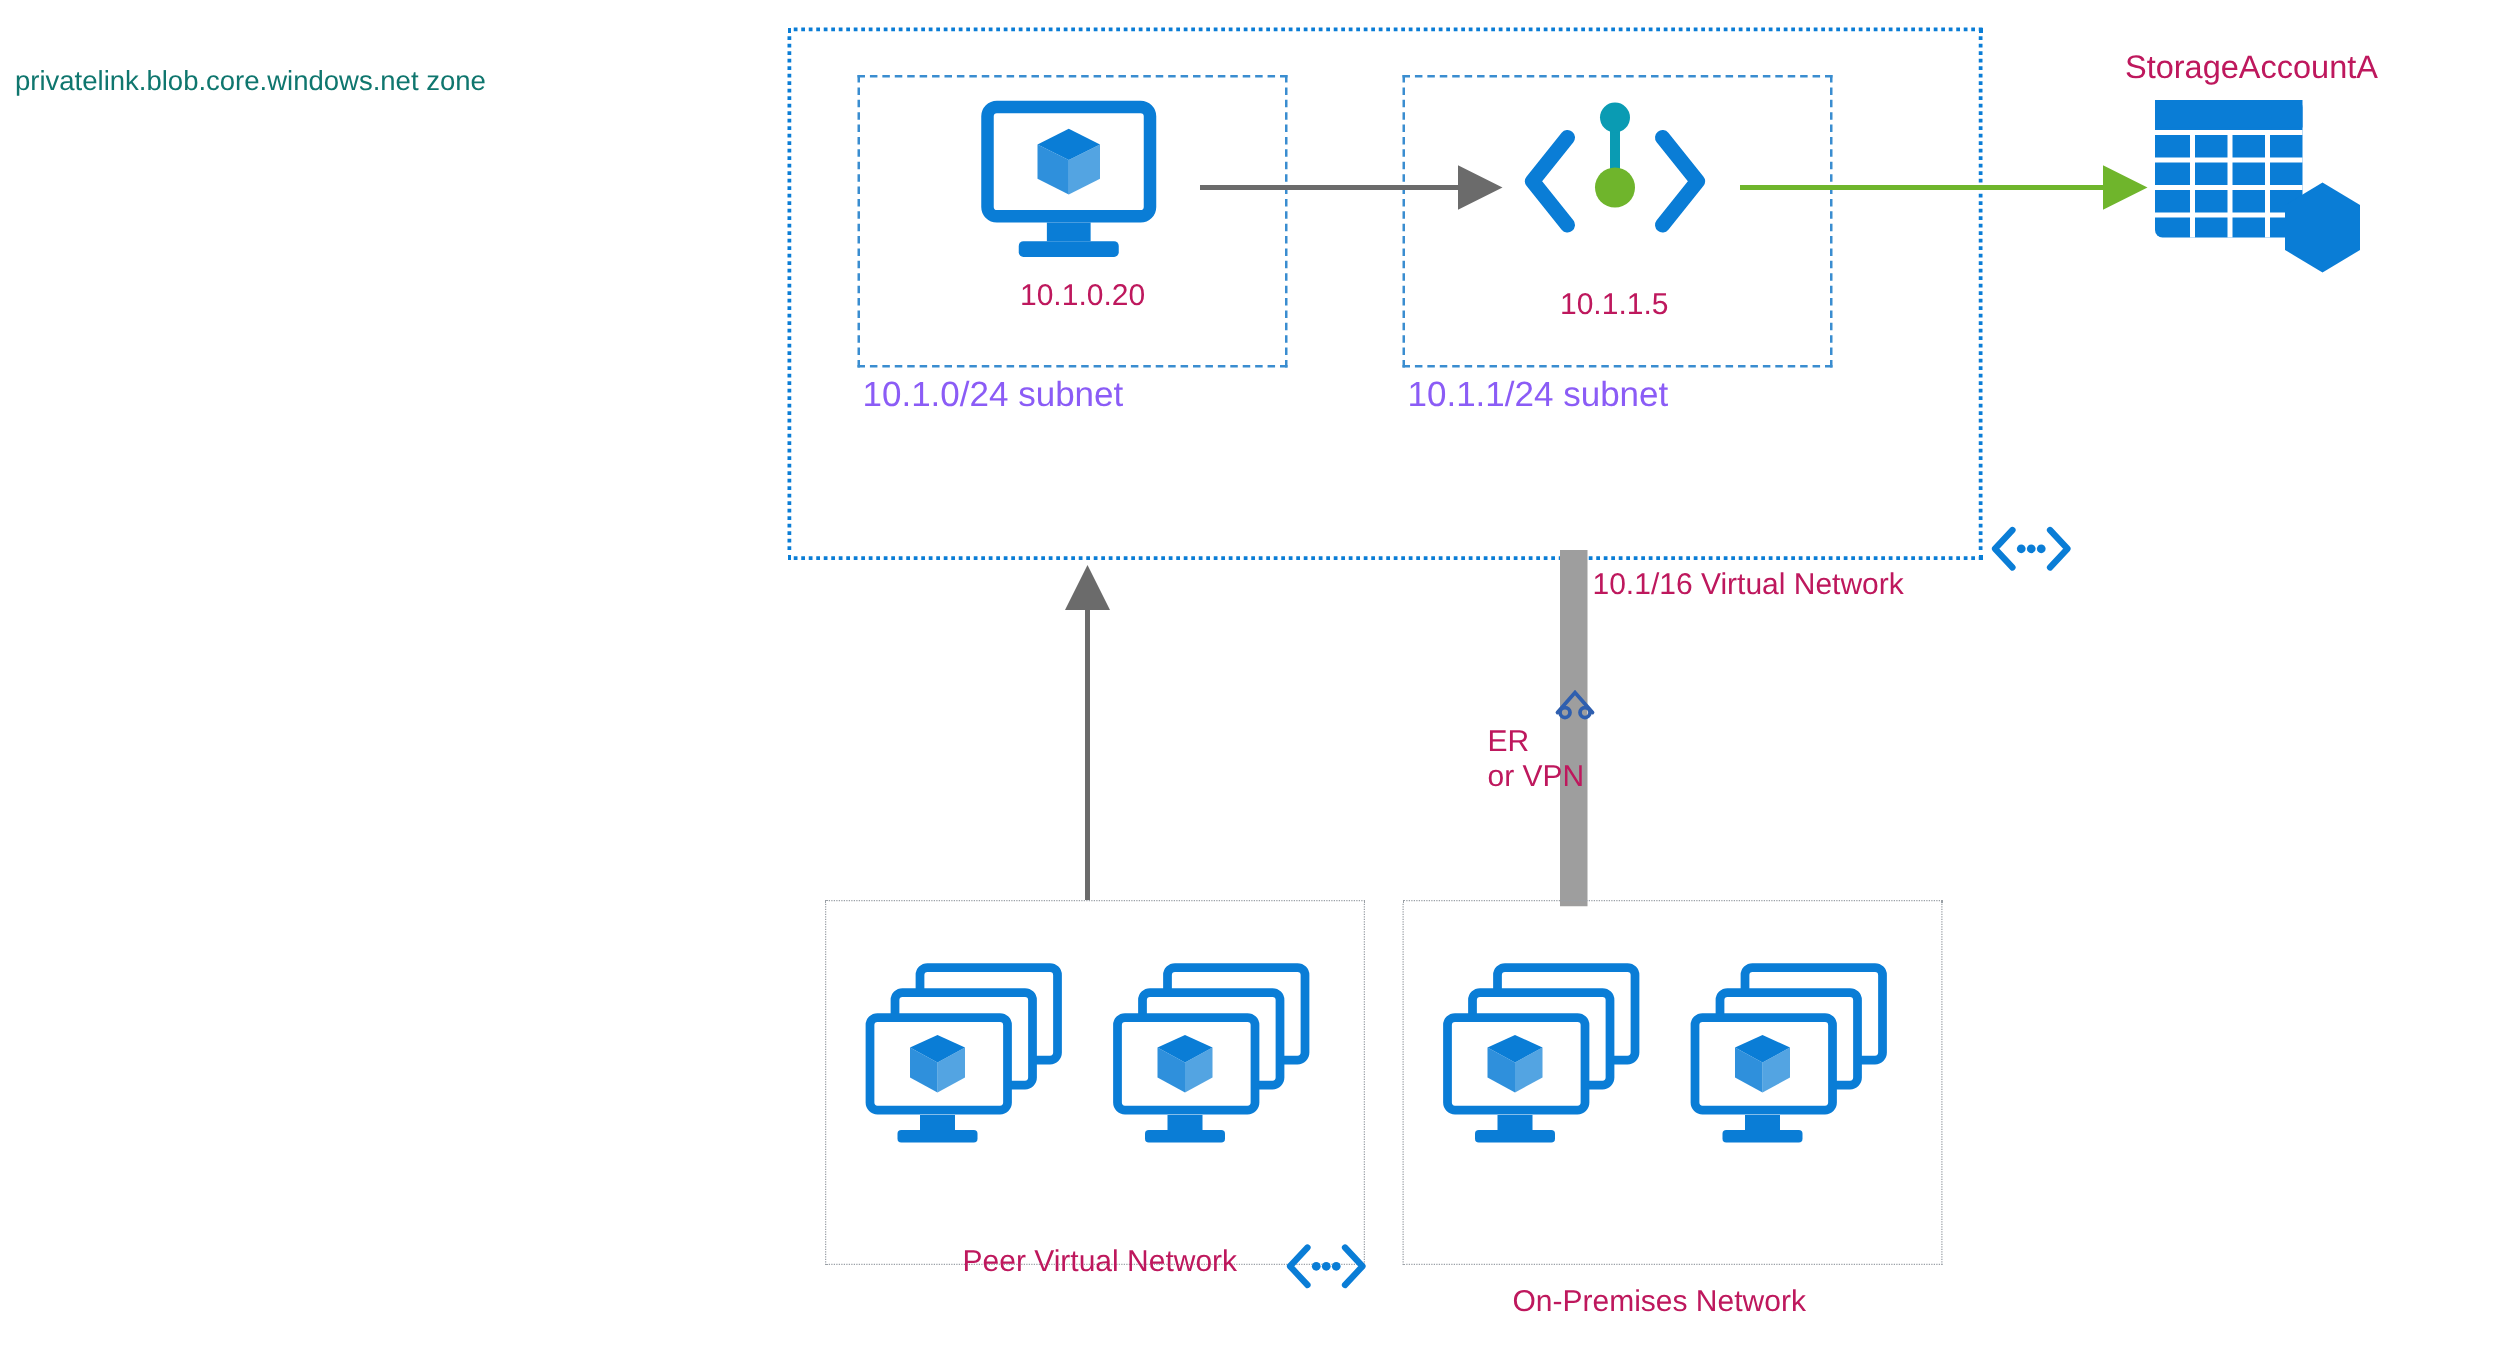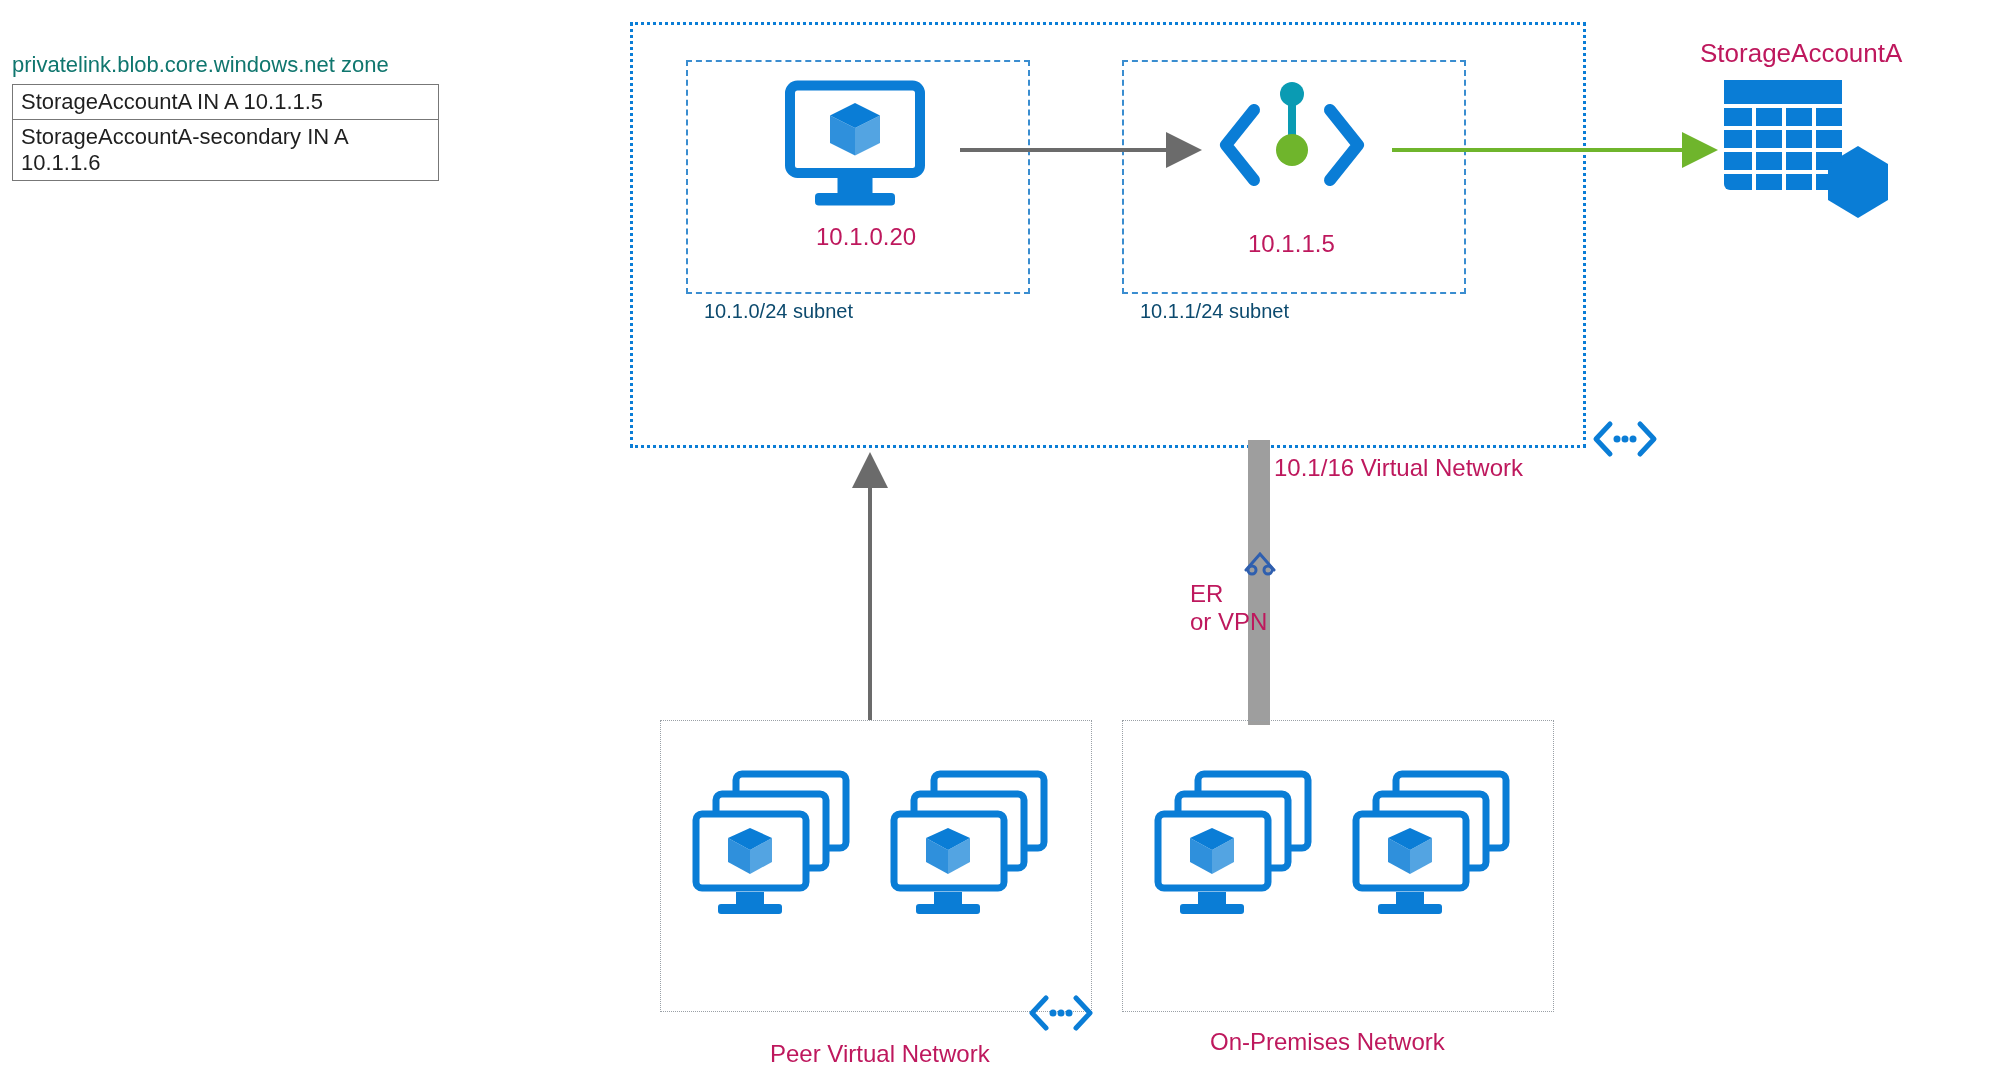--- a/index.html
+++ b/index.html
@@ -7,21 +7,21 @@
     padding: 0;
     width: 1996px;
     height: 1088px;
     background: #ffffff;
     font-family: "Segoe UI", Arial, sans-serif;
     color: #333;
     position: relative;
   }
   .label-dark  { color: #0f766e; font-size: 22px; }
   .label-blue  { color: #be185d; font-size: 24px; }
-  .label-sblue { color: #0c4a6e; font-size: 20px; margin-left: 14px; }
+  .label-sblue { color: #8b5cf6; font-size: 28px; }
   .dns-records {
     border: 1px solid #777;
     width: 425px;
   }
   .dns-records div {
     border-bottom: 1px solid #777;
     padding: 4px 8px;
     font-size: 22px;
     color: #1f1f1f;
   }
@@ -40,24 +40,20 @@
     border: 1px dotted #9aa0a6;
   }
 
   svg { position: absolute; top: 0; left: 0; }
 </style>
 </head>
 <body>
 
 <div style="position:absolute; left:12px; top:52px; width:440px;">
   <div class="label-dark" style="margin-bottom:6px;">privatelink.blob.core.windows.net zone</div>
-  <div class="dns-records">
-    <div>StorageAccountA IN A 10.1.1.5</div>
-    <div>StorageAccountA-secondary IN A 10.1.1.6</div>
-  </div>
 </div>
 
 <div class="vnet-box" style="left:630px; top:22px; width:950px; height:420px;"></div>
 
 <div style="position:absolute; left:1590px; top:414px;">
   <svg width="70" height="50" viewBox="0 0 70 50" style="position:relative;">
     <polyline points="20,10 6,25 20,40" fill="none" stroke="#0a7dd6" stroke-width="5" stroke-linecap="round" stroke-linejoin="round"></polyline>
     <polyline points="50,10 64,25 50,40" fill="none" stroke="#0a7dd6" stroke-width="5" stroke-linecap="round" stroke-linejoin="round"></polyline>
     <circle cx="27" cy="25" r="3.5" fill="#0a7dd6"></circle>
     <circle cx="35" cy="25" r="3.5" fill="#0a7dd6"></circle>
@@ -147,21 +143,21 @@
 <div class="network-box" style="left:660px; top:720px; width:430px; height:290px;"></div>
 <div style="position:absolute; left:1026px; top:988px;">
   <svg width="70" height="50" viewBox="0 0 70 50" style="position:relative;">
     <polyline points="20,10 6,25 20,40" fill="none" stroke="#0a7dd6" stroke-width="5" stroke-linecap="round" stroke-linejoin="round"></polyline>
     <polyline points="50,10 64,25 50,40" fill="none" stroke="#0a7dd6" stroke-width="5" stroke-linecap="round" stroke-linejoin="round"></polyline>
     <circle cx="27" cy="25" r="3.5" fill="#0a7dd6"></circle>
     <circle cx="35" cy="25" r="3.5" fill="#0a7dd6"></circle>
     <circle cx="43" cy="25" r="3.5" fill="#0a7dd6"></circle>
   </svg>
 </div>
-<div class="label-blue" style="position:absolute; left:770px; top:1040px;">Peer Virtual Network</div>
+<div class="label-blue" style="position:absolute; left:770px; top:996px;">Peer Virtual Network</div>
 
 <div class="network-box" style="left:1122px; top:720px; width:430px; height:290px;"></div>
 <div class="label-blue" style="position:absolute; left:1210px; top:1028px;">On-Premises Network</div>
 
 <div style="position:absolute; left:690px; top:766px;">
   <svg width="180" height="170" viewBox="0 0 180 170" style="position:relative;">
     <g transform="translate(40,4)">
         <rect x="6" y="4" width="110" height="74" rx="6" fill="#fff" stroke="#0a7dd6" stroke-width="7"></rect>
       </g>
     <g transform="translate(20,24)">

